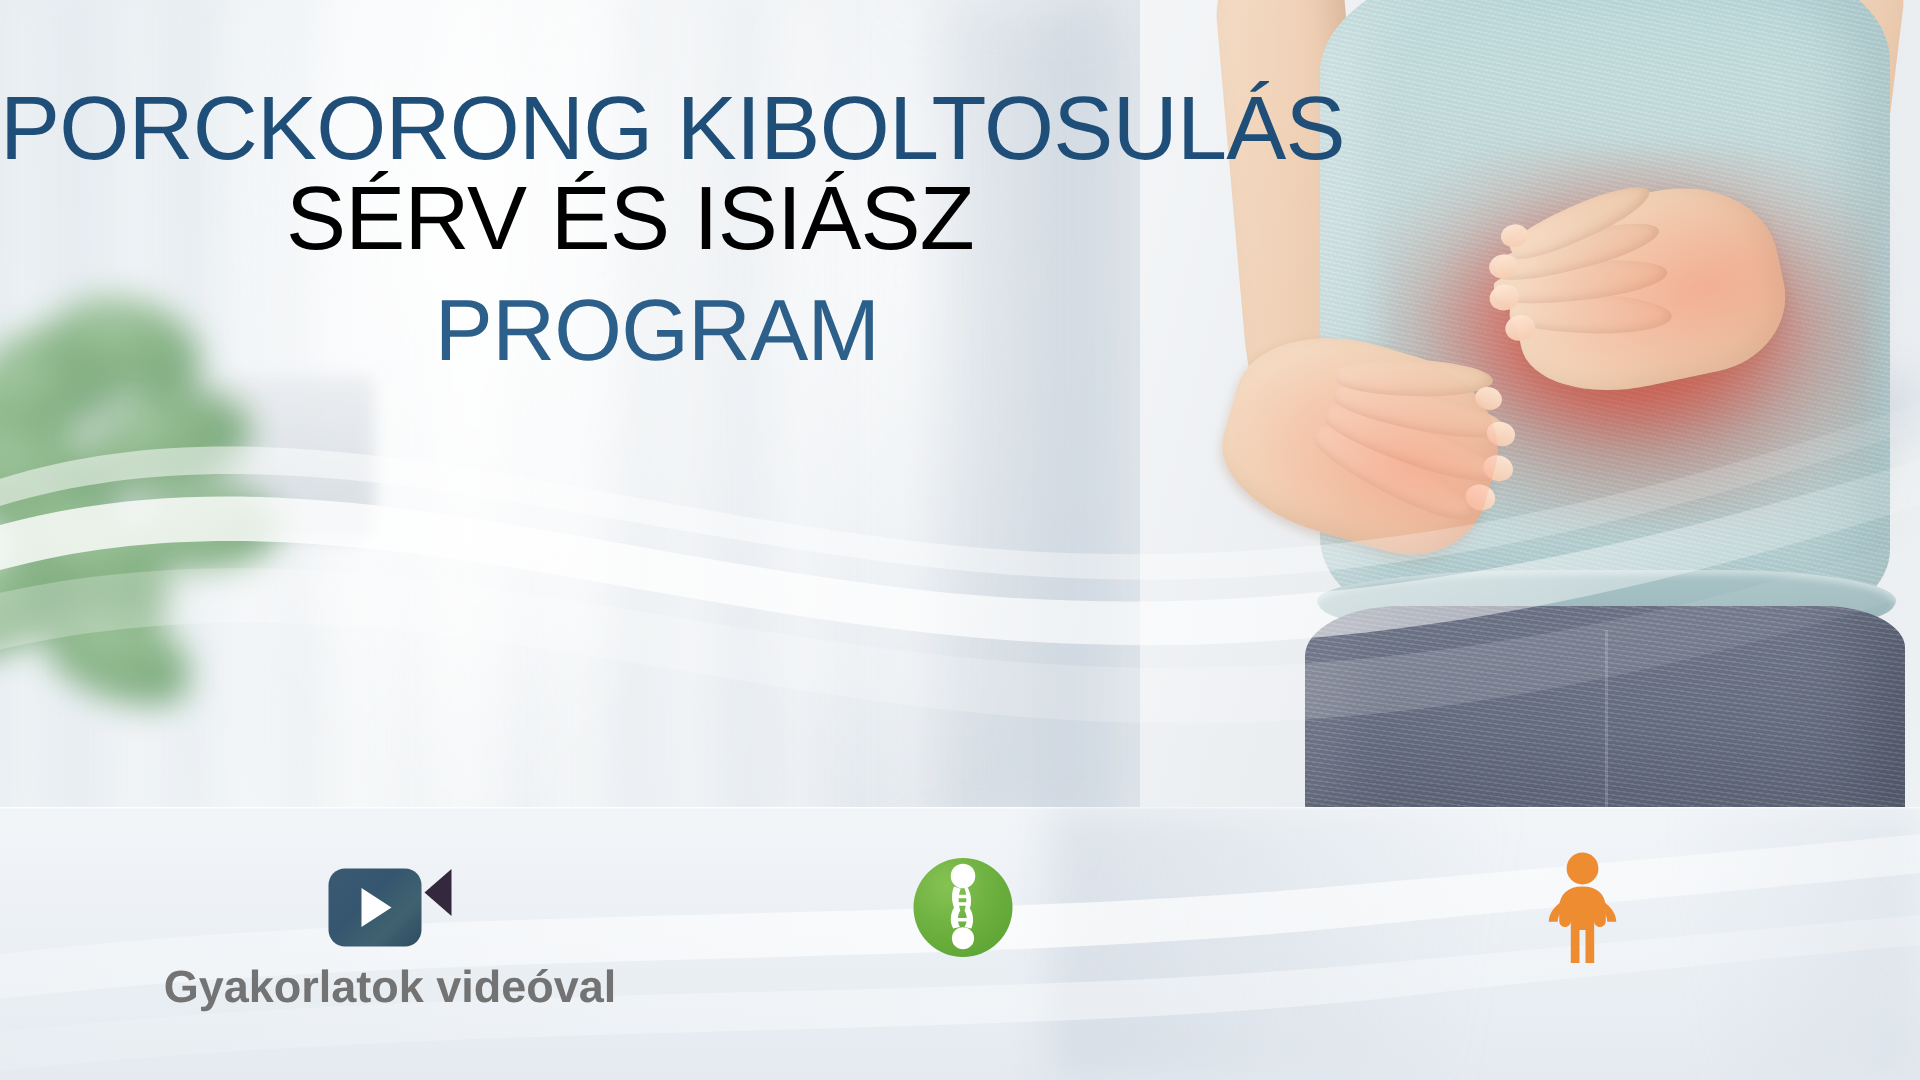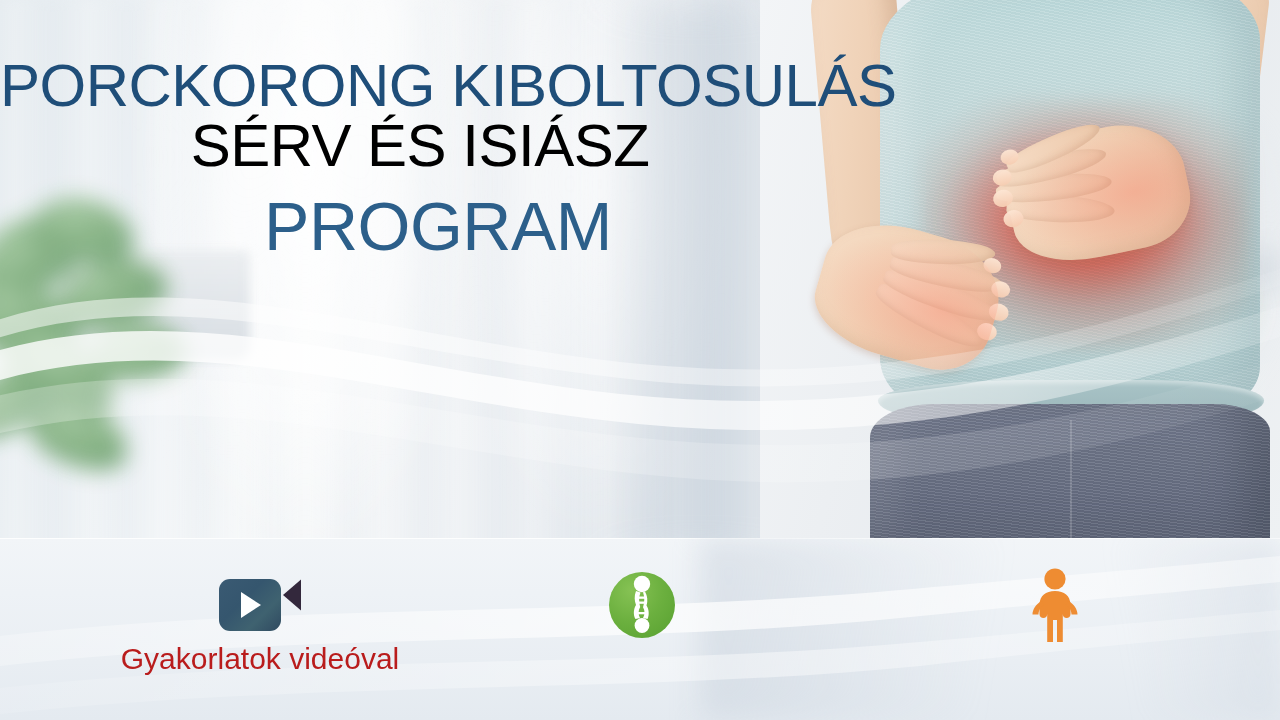--- a/index.html
+++ b/index.html
@@ -223,21 +223,21 @@
     text-align:center;
   }
   .hl {
     font-weight:400;
     letter-spacing:-0.5px;
     line-height:1.0;
     white-space:nowrap;
   }
   .hl-1 { font-size:60px; color:#1f4e79; }
   .hl-2 { font-size:60px; color:#000000; margin-top:0; }
-  .hl-3 { font-size:68px; color:#2c5f8a; margin-top:16px;padding-left:36px; }
+  .hl-3 { font-size:58px; color:#2c5f8a; margin-top:16px;padding-left:36px; }
 
   
   .features {
     position:absolute; left:0; top:566px; width:1280px; height:154px;
   }
   .feature {
     position:absolute;
     text-align:center;
     width:340px;
   }
@@ -245,21 +245,21 @@
     height:78px;
     display:flex; align-items:center; justify-content:center;
   }
   .feature-label {
     font-size:30px; font-weight:400; line-height:1;
     white-space:nowrap;
   }
   .f1 { left:90px; }
   .f2 { left:472px; }
   .f3 { left:885px; }
-  .f1 .feature-label { color:#b91c1c; }
+  .f1 .feature-label { color:#737373;font-weight:bold; }
   .f2 .feature-label { color:#69ab46; }
   .f3 .feature-label { color:#e8832c; }
 
   
   .cam {
     position:relative; width:82px; height:52px;
   }
   .cam-body {
     position:absolute; left:0; top:0; width:62px; height:52px;
     background:linear-gradient(135deg,#3a5a73 0%, #35566e 40%, #3f6270 70%, #2f4a60 100%);

